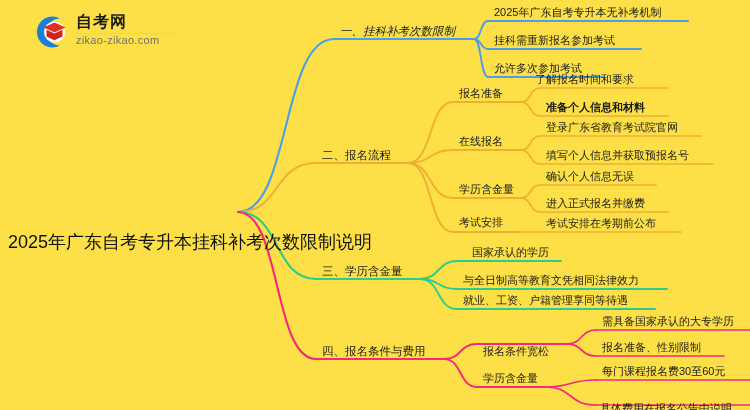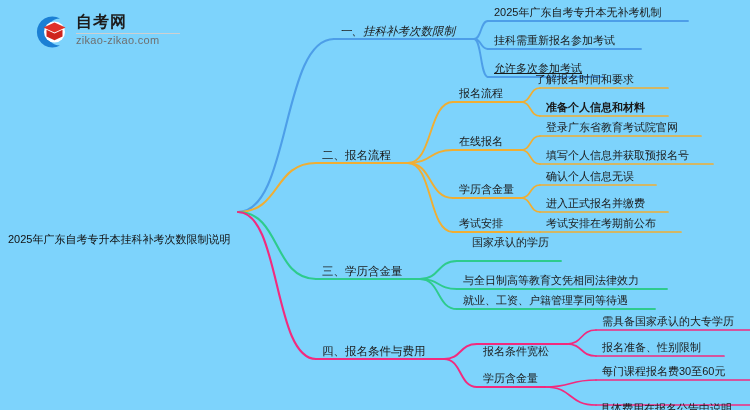--- a/index.html
+++ b/index.html
@@ -4,40 +4,40 @@
 <style>
   html, body {
     margin: 0;
     padding: 0;
     background: #ffffff;
   }
   #root-canvas {
     position: relative;
     width: 750px;
     height: 410px;
-    background: #7dd3fc;
+    background: #fde047;
     font-family: "Liberation Sans", "DejaVu Sans", sans-serif;
     overflow: hidden;
   }
   #edges {
     position: absolute;
     left: 0;
     top: 0;
     width: 750px;
     height: 410px;
     pointer-events: none;
   }
   .node {
     position: absolute;
     white-space: nowrap;
     color: #1d1d1d;
     line-height: 1.1;
   }
   .node-root {
-    font-size: 11px;
+    font-size: 18px;
     color: #111111;
     letter-spacing: 0px;
   }
   .node-l1 {
     font-size: 11.5px;
     color: #1a1a1a;
   }
   .node-l2 {
     font-size: 11px;
     color: #1a1a1a;
@@ -162,35 +162,35 @@
       <path d="M 596 380 L 751 380" fill="none" stroke="#f22a7e" stroke-width="1.7" stroke-linecap="round"></path>
       <path d="M 545 387 C 573.05 387, 567.95 405, 596 405" fill="none" stroke="#f22a7e" stroke-width="1.7" stroke-linecap="round"></path>
       <path d="M 596 405 L 756 405" fill="none" stroke="#f22a7e" stroke-width="1.7" stroke-linecap="round"></path>
     </svg>
 
   <div id="nodes">
       <div class="node node-root" style="left: 8px; top: 233px;">2025年广东自考专升本挂科补考次数限制说明</div>
       <div class="node node-l1" style="left: 340px; top: 25px; font-style: italic;">一、挂科补考次数限制</div>
       <div class="node node-l2" style="left: 494px; top: 6px;">2025年广东自考专升本无补考机制</div>
       <div class="node node-l2" style="left: 494px; top: 34px;">挂科需重新报名参加考试</div>
-      <div class="node node-l2" style="left: 494px; top: 62px; text-decoration: underline;">允许多次参加考试</div>
+      <div class="node node-l2" style="left: 494px; top: 62px;">允许多次参加考试</div>
       <div class="node node-l1" style="left: 322px; top: 149px;">二、报名流程</div>
-      <div class="node node-l2" style="left: 459px; top: 87px;">报名流程</div>
+      <div class="node node-l2" style="left: 459px; top: 87px;">报名准备</div>
       <div class="node node-l3" style="left: 535px; top: 73px;">了解报名时间和要求</div>
       <div class="node node-l3" style="left: 546px; top: 101px; font-weight: bold;">准备个人信息和材料</div>
       <div class="node node-l2" style="left: 459px; top: 135px;">在线报名</div>
       <div class="node node-l3" style="left: 546px; top: 121px;">登录广东省教育考试院官网</div>
       <div class="node node-l3" style="left: 546px; top: 149px;">填写个人信息并获取预报名号</div>
       <div class="node node-l2" style="left: 459px; top: 183px;">学历含金量</div>
       <div class="node node-l3" style="left: 546px; top: 170px;">确认个人信息无误</div>
       <div class="node node-l3" style="left: 546px; top: 197px;">进入正式报名并缴费</div>
-      <div class="node node-l2" style="left: 459px; top: 217px;">考试安排</div>
+      <div class="node node-l2" style="left: 459px; top: 217px; font-family: Liberation Mono, monospace;">考试安排</div>
       <div class="node node-l3" style="left: 546px; top: 217px;">考试安排在考期前公布</div>
       <div class="node node-l1" style="left: 322px; top: 265px;">三、学历含金量</div>
-      <div class="node node-l2" style="left: 463px; top: 236px; padding-left: 9px;">国家承认的学历</div>
+      <div class="node node-l2" style="left: 463px; top: 246px; padding-left: 9px;">国家承认的学历</div>
       <div class="node node-l2" style="left: 463px; top: 274px;">与全日制高等教育文凭相同法律效力</div>
       <div class="node node-l2" style="left: 463px; top: 294px;">就业、工资、户籍管理享同等待遇</div>
       <div class="node node-l1" style="left: 322px; top: 345px;">四、报名条件与费用</div>
       <div class="node node-l2" style="left: 483px; top: 329px; margin-top: 16px;">报名条件宽松</div>
       <div class="node node-l3" style="left: 602px; top: 315px;">需具备国家承认的大专学历</div>
       <div class="node node-l3" style="left: 602px; top: 341px;">报名准备、性别限制</div>
       <div class="node node-l2" style="left: 483px; top: 372px;">学历含金量</div>
       <div class="node node-l3" style="left: 602px; top: 365px;">每门课程报名费30至60元</div>
       <div class="node node-l3" style="left: 600px; top: 390px; margin-top: 12px;">具体费用在报名公告中说明</div>
     </div>

